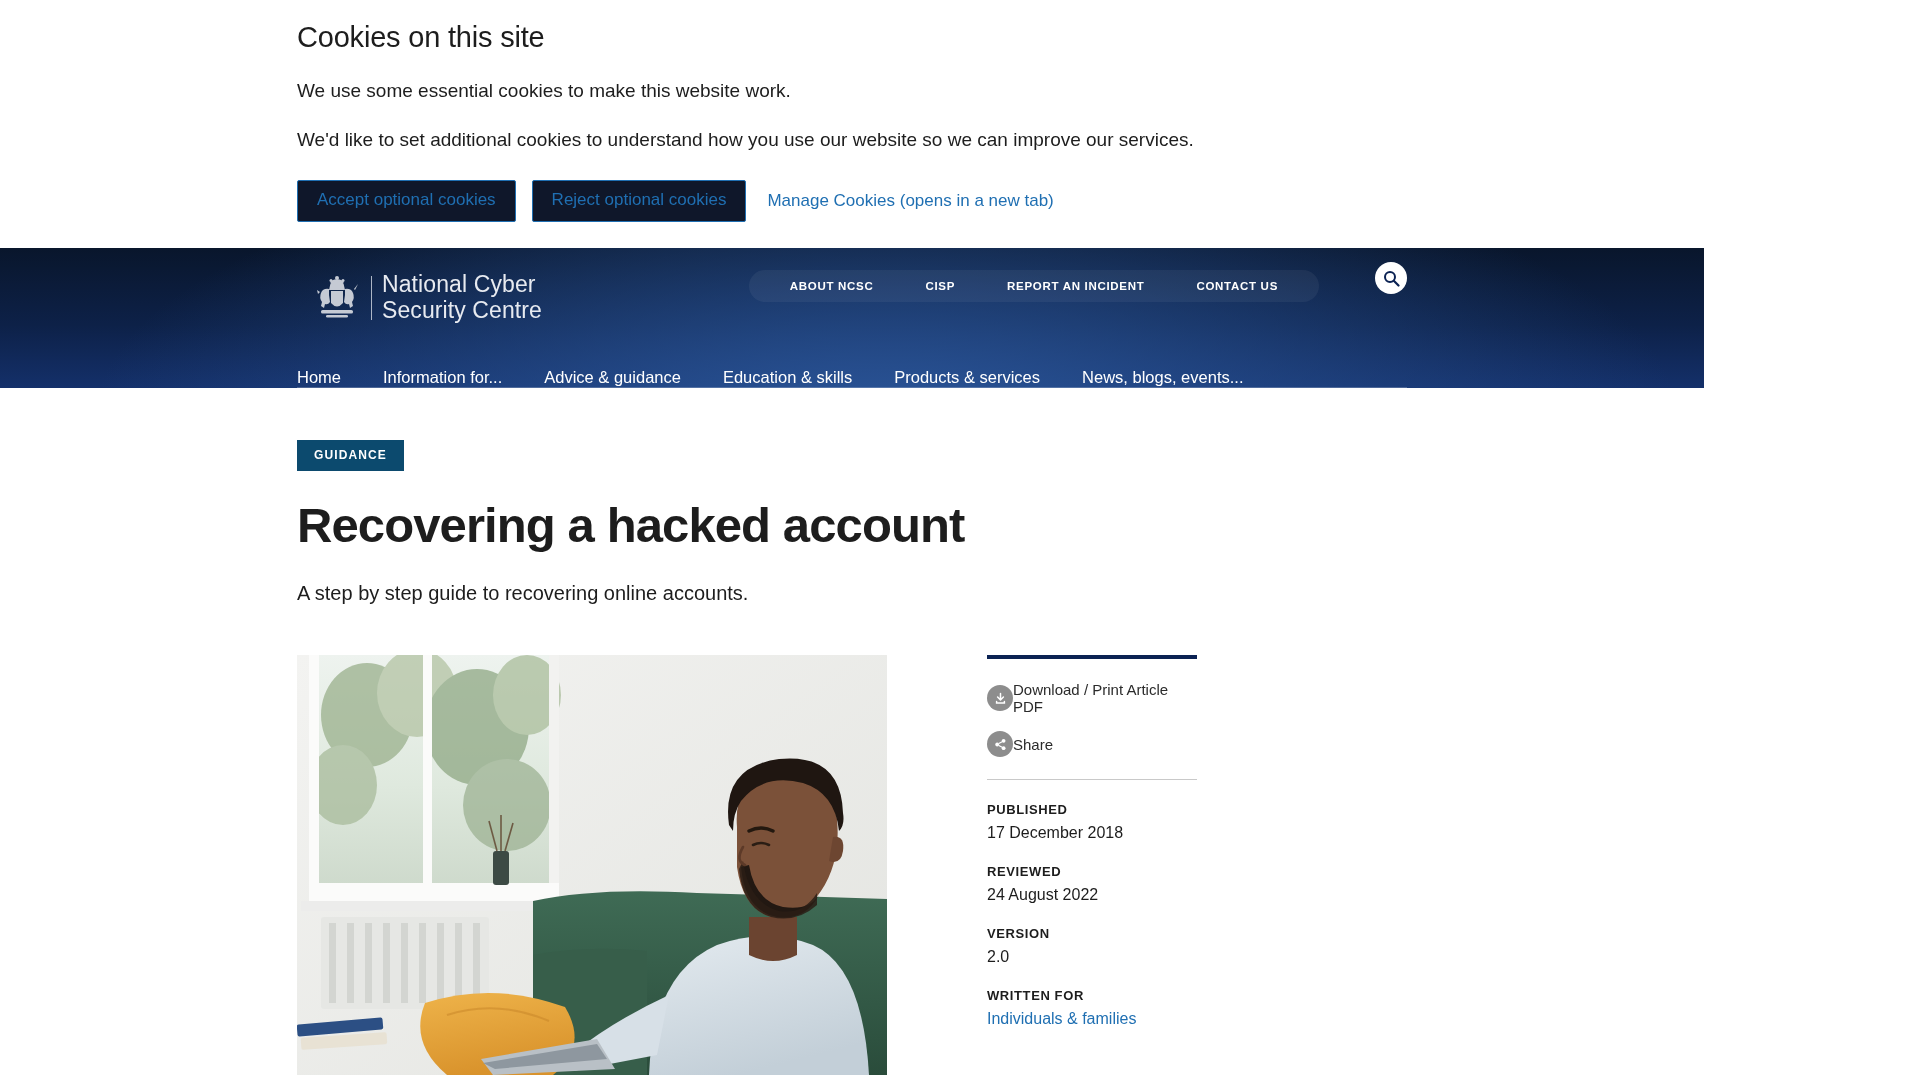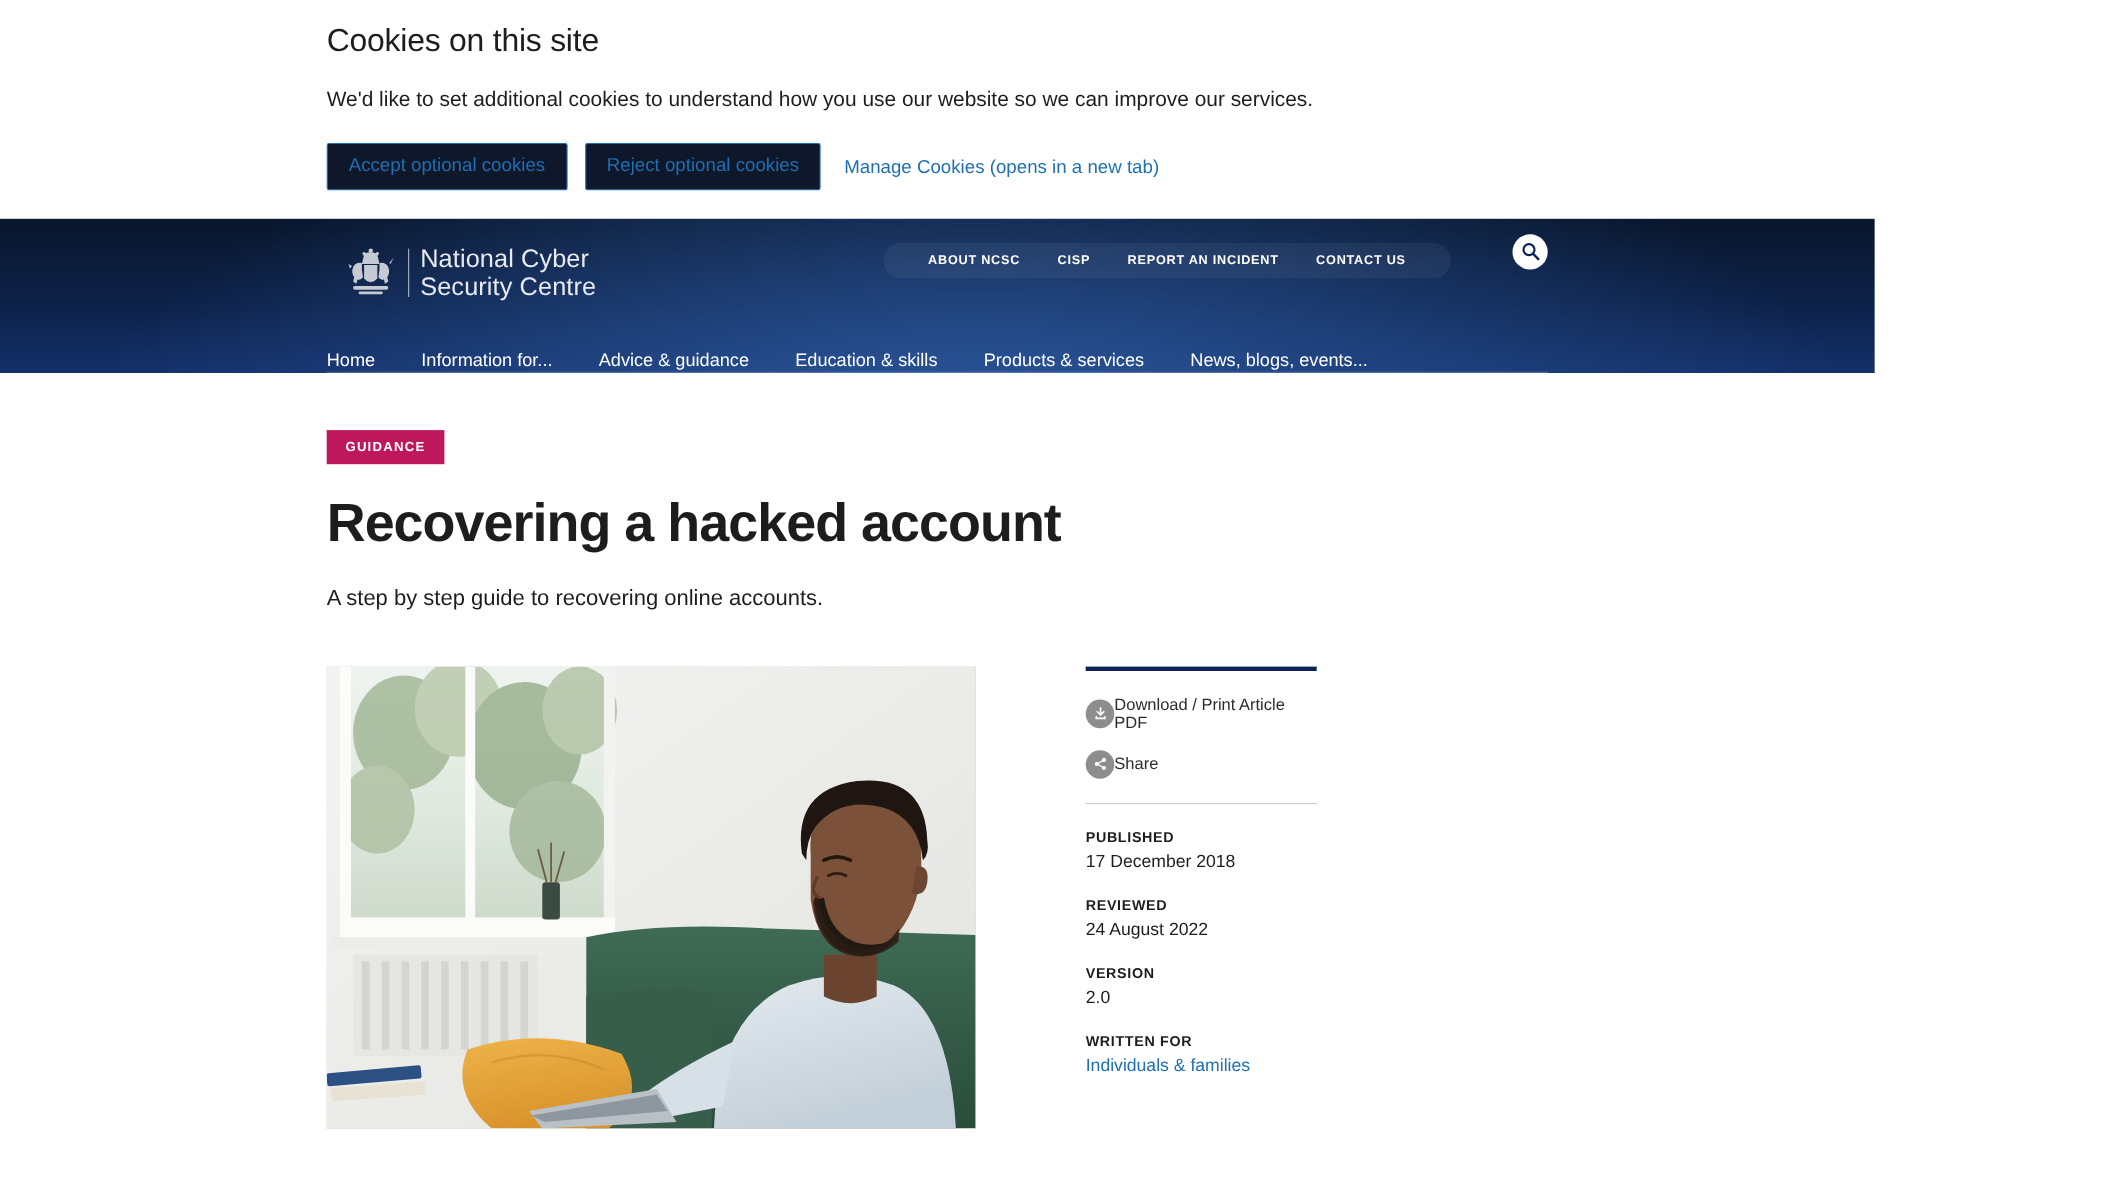--- a/index.html
+++ b/index.html
@@ -102,21 +102,21 @@
     letter-spacing: 0.1px;
     white-space: nowrap;
   }
 
   .utility-nav {
     position: absolute;
     right: 88px;
     top: 22px;
     display: flex;
     align-items: center;
-    gap: 0;
+    gap: 18px;
     background: rgba(255,255,255,0.055);
     border-radius: 22px;
     padding: 10px 24px;
   }
   .utility-nav a {
     color: #ffffff;
     font-size: 11.5px;
     letter-spacing: 0.7px;
     font-weight: 700;
     text-decoration: none;
@@ -158,21 +158,21 @@
     cursor: pointer;
     font-weight: 400;
   }
   .main-nav a:last-child { margin-right: 0; }
 
   
   .content { width: 1110px; margin: 0 auto; padding-top: 52px; position: relative; }
 
   .badge {
     display: inline-block;
-    background: #be185d;
+    background: #0c4a6e;
     color: #ffffff;
     font-size: 12px;
     font-weight: 700;
     letter-spacing: 1.1px;
     padding: 8px 17px 9px 17px;
   }
 
   .page-title {
     font-size: 49px;
     font-weight: 700;
@@ -260,20 +260,21 @@
   }
 </style>
 </head>
 <body>
 
 <div class="page">
 
   <section class="cookie-banner">
     <div class="wrap">
       <h2 class="cookie-title">Cookies on this site</h2>
+      <p class="cookie-para">We use some essential cookies to make this website work.</p>
       <p class="cookie-para">We'd like to set additional cookies to understand how you use our website so we can improve our services.</p>
       <div class="cookie-actions">
         <button class="cookie-btn">Accept optional cookies</button>
         <button class="cookie-btn">Reject optional cookies</button>
         <a class="cookie-link" href="#">Manage Cookies (opens in a new tab)</a>
       </div>
     </div>
   </section>
 
   <header class="site-header">

